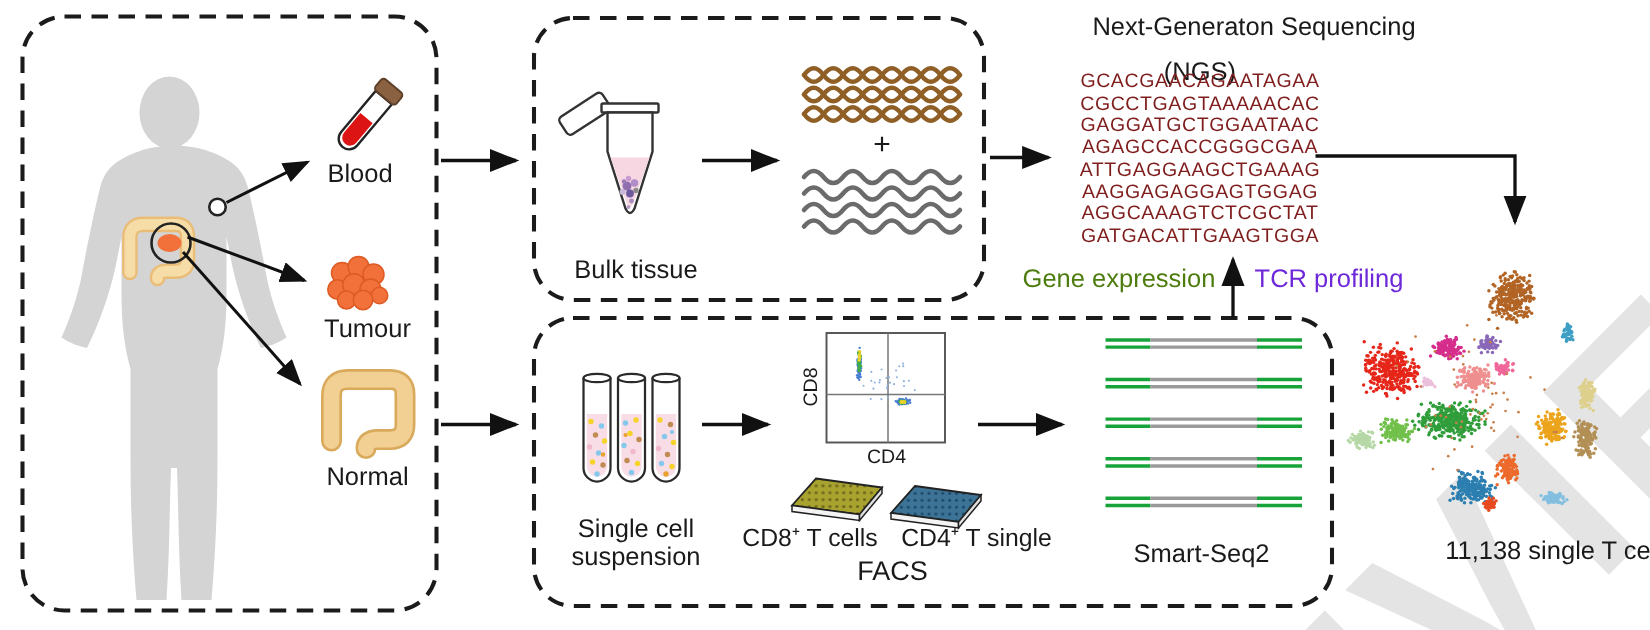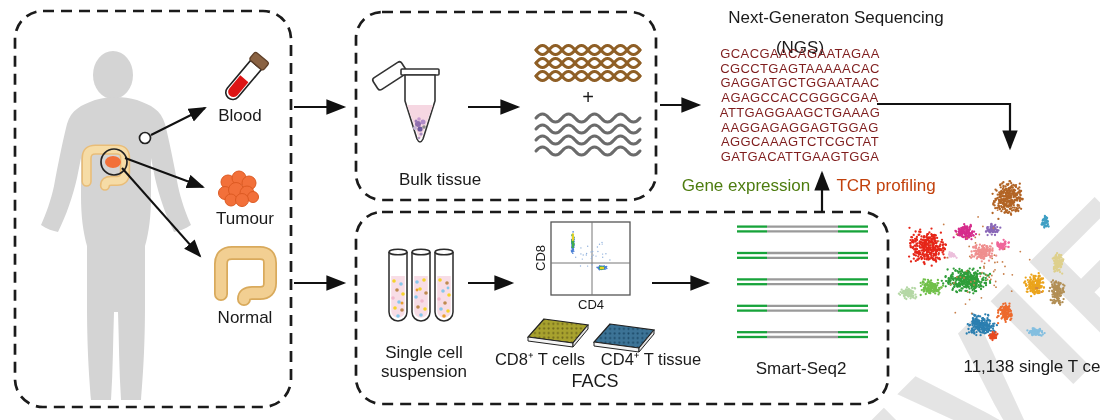--- a/index.html
+++ b/index.html
@@ -7,21 +7,21 @@
           font-family:"Liberation Sans",sans-serif;color:#1a1a1a;}
   #fig-svg{position:absolute;left:0;top:0;z-index:2;}
   .lbl{position:absolute;transform:translate(-50%,-50%);white-space:nowrap;z-index:3;
        font-size:17px;line-height:1.12;text-align:center;color:#1a1a1a;}
   .multiline{white-space:pre-line;}
   .seq{position:absolute;left:800px;top:47px;transform:translateX(-50%);z-index:3;
        font-size:13px;line-height:14.7px;letter-spacing:0.4px;color:#7f1d1d;
        text-align:center;white-space:pre-line;}
   .ngs-title{font-size:17px;}
   .gene{color:#4d7c0f;}
-  .tcr{color:#c2410c;}
+  .tcr{color:#6d28d9;}
   .axis{font-size:13px;}
   .rot{transform:translate(-50%,-50%) rotate(-90deg);}
   .watermark{position:absolute;left:690px;top:545px;z-index:1;font-weight:bold;
        font-size:170px;letter-spacing:8px;color:#d3d3d3;opacity:.6;
        transform:rotate(-45deg);transform-origin:0 0;pointer-events:none;}
 </style>
 </head>
 <body>
 
 <div id="canvas">
@@ -3210,39 +3210,39 @@
         <circle cx="58.6" cy="62.2" r="0.9" fill="#c87f4a"></circle>
         <circle cx="66.0" cy="106.0" r="0.9" fill="#c87f4a"></circle>
         <circle cx="122.3" cy="79.6" r="0.9" fill="#c87f4a"></circle>
       </g>
   </svg>
 
   <div class="lbl" style="left:240px;top:116px;">Blood</div>
   <div class="lbl" style="left:245px;top:219px;">Tumour</div>
   <div class="lbl" style="left:245px;top:318px;">Normal</div>
 
-  <div class="lbl" style="left:440px;top:180px;">Bulk tissue</div>
+  <div class="lbl" style="left:424px;top:180px;">Bulk tissue</div>
   <div class="lbl" style="left:588px;top:97px;font-size:20px;">+</div>
 
   <div class="lbl ngs-title" style="left:800px;top:18px;margin-left:36px;">Next-Generaton Sequencing</div>
   <div class="lbl ngs-title" style="left:800px;top:36px;margin-top:12px;">(NGS)</div>
   <div class="seq">GCACGAACAGAATAGAA
 CGCCTGAGTAAAAACAC
 GAGGATGCTGGAATAAC
 AGAGCCACCGGGCGAA
 ATTGAGGAAGCTGAAAG
 AAGGAGAGGAGTGGAG
 AGGCAAAGTCTCGCTAT
 GATGACATTGAAGTGGA</div>
   <div class="lbl gene" style="left:746px;top:186px;">Gene expression</div>
   <div class="lbl tcr" style="left:886px;top:186px;">TCR profiling</div>
 
   <div class="lbl multiline" style="left:424px;top:362px;">Single cell
 suspension</div>
   <div class="lbl axis rot" style="left:541px;top:258px;">CD8</div>
   <div class="lbl axis" style="left:591px;top:305px;">CD4</div>
   <div class="lbl" style="left:540px;top:359px;font-size:16.5px;">CD8⁺ T cells</div>
-  <div class="lbl" style="left:651px;top:359px;font-size:16.5px;">CD4⁺ T tissue</div>
+  <div class="lbl" style="left:651px;top:359px;font-size:16.5px;">CD4⁺ T single</div>
   <div class="lbl" style="left:595px;top:381px;font-size:18px;">FACS</div>
   <div class="lbl" style="left:801px;top:369px;">Smart-Seq2</div>
 
   <div class="lbl" style="left:1040px;top:367px;">11,138 single T cells</div>
 </div>
 
 </body></html>

